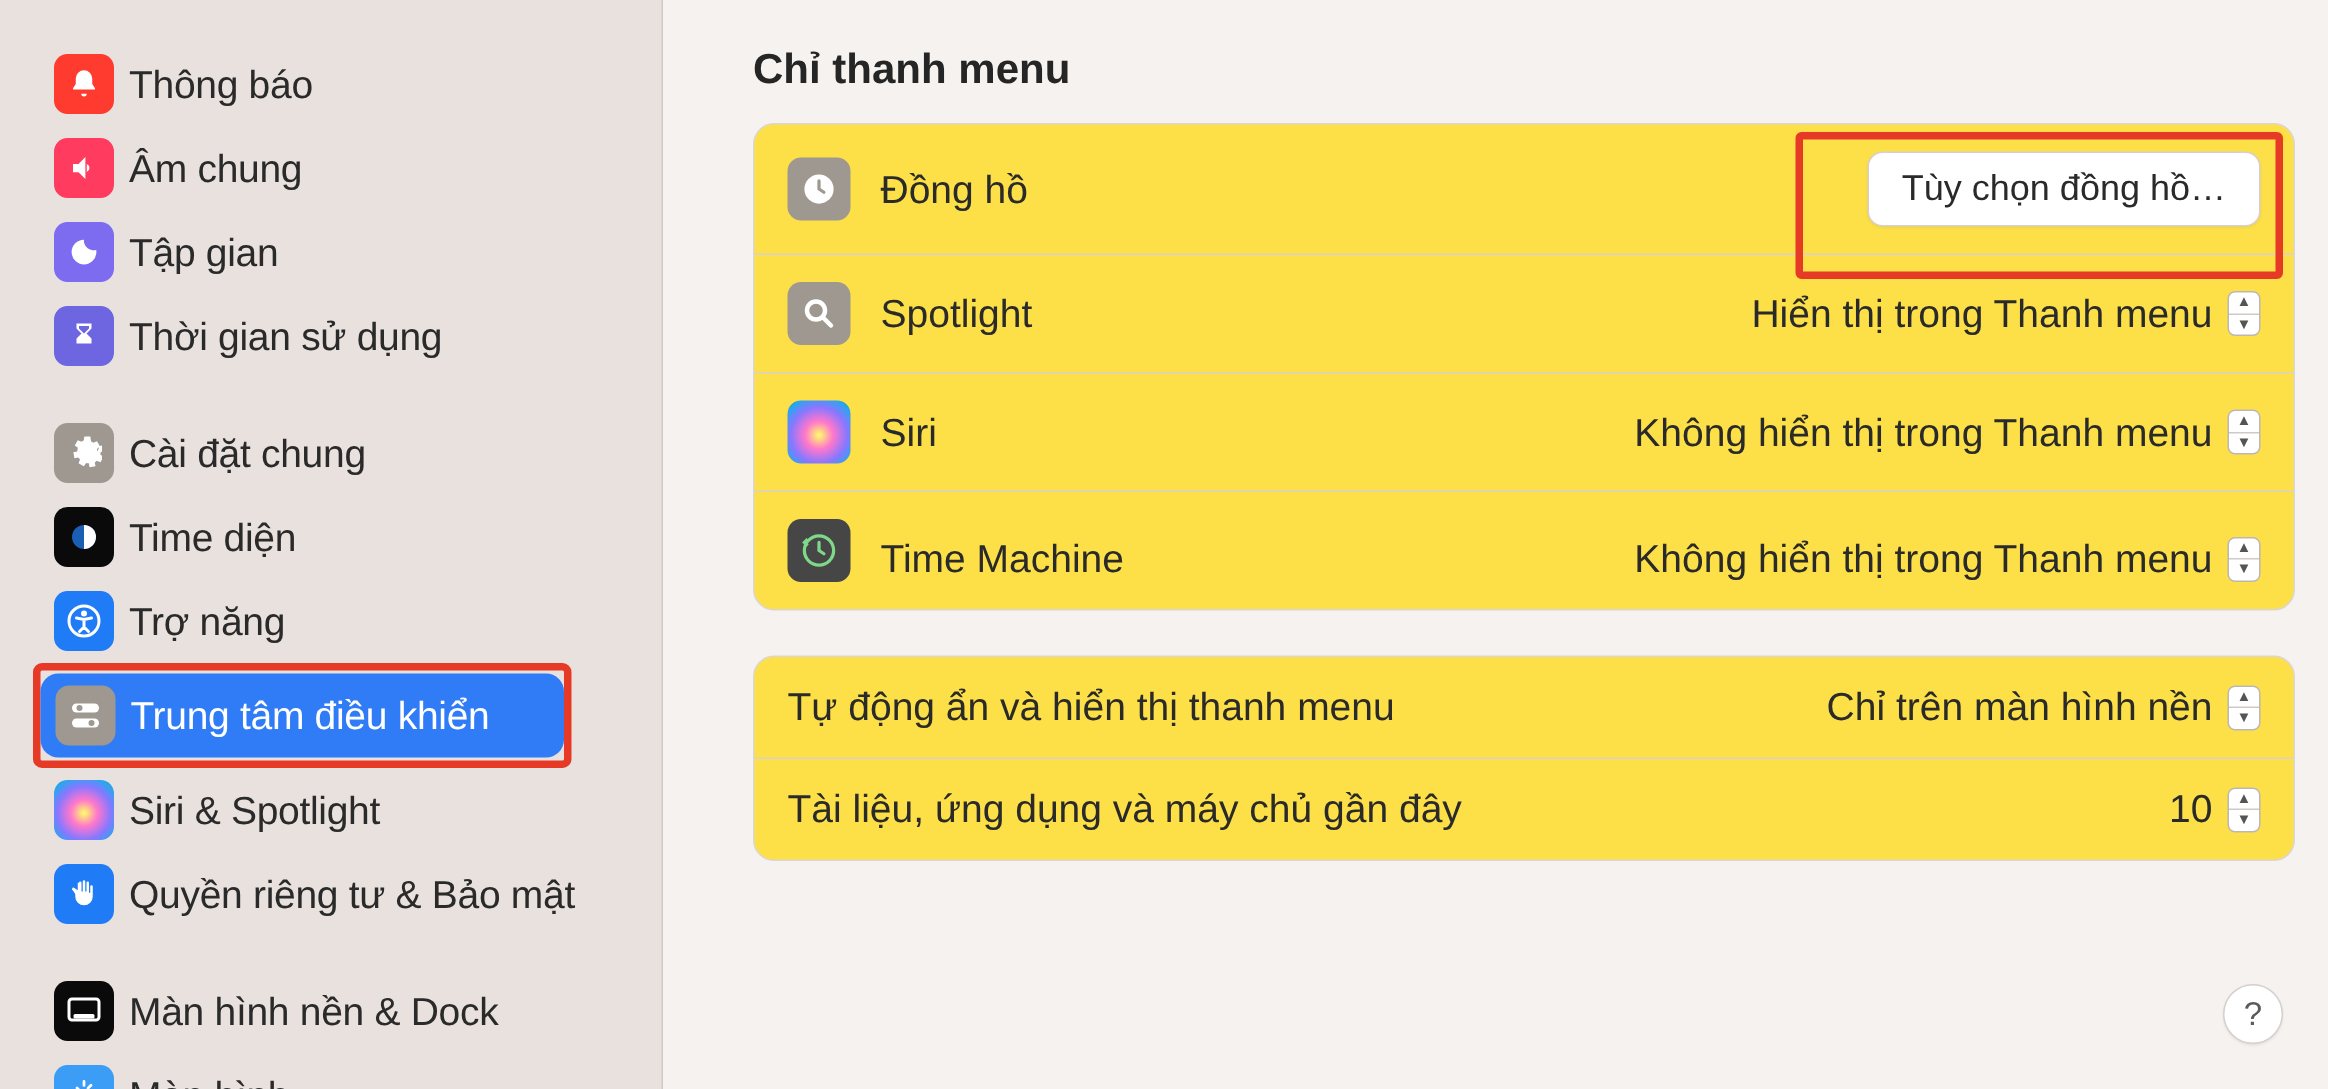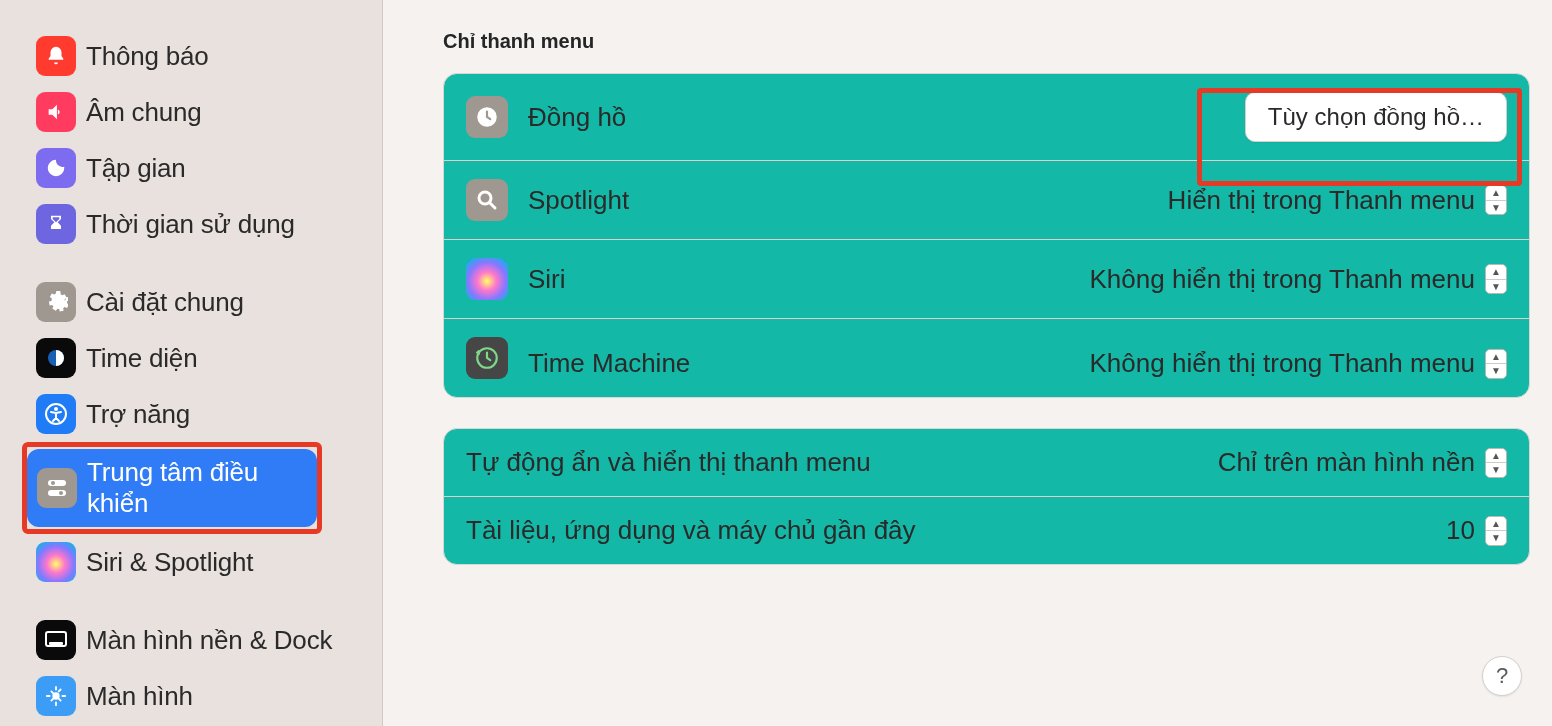--- a/index.html
+++ b/index.html
@@ -5,21 +5,21 @@
 * { margin: 0; padding: 0; box-sizing: border-box; }
 body {
   font-family: -apple-system, BlinkMacSystemFont, "Helvetica Neue", Arial, sans-serif;
   background: #f5f2f0;
   width: 1552px;
   height: 726px;
   overflow: hidden;
   display: flex;
 }
 .sidebar {
-  width: 383px;
+  width: 442px;
   background: #e8e1de;
   border-right: 1px solid #d0c9c6;
   padding-top: 28px;
   overflow: hidden;
 }
 .sidebar-item {
   display: flex;
   align-items: center;
   padding: 8px 22px 8px 36px;
   gap: 10px;
@@ -50,27 +50,27 @@
   padding: 2px 0;
 }
 .highlight-box-1 .sidebar-item { padding-left: 10px; }
 .highlight-box-1 .sidebar-item.selected { margin: 0 0 0 0; border-radius: 12px; }
 .main {
   flex: 1;
   padding: 30px 22px 20px 60px;
   position: relative;
 }
 .section-title {
-  font-size: 20px;
+  font-size: 28px;
   font-weight: 700;
   color: #252525;
   margin-bottom: 20px;
 }
 .panel {
-  background: #14b8a6;
+  background: #fde047;
   border: 1px solid #dcd6d3;
   border-radius: 14px;
   overflow: hidden;
   margin-bottom: 30px;
 }
 .panel-row {
   display: flex;
   align-items: center;
   padding: 18px 22px;
   gap: 20px;
@@ -221,20 +221,28 @@
       </span>
       <span class="sidebar-label">Trung tâm điều khiển</span>
     </div>
   </div>
 
   <div class="sidebar-item">
     <span class="sidebar-icon" style="background:radial-gradient(circle at 50% 55%,#ff6,#f7c 30%,#87f 60%,#2ae 85%,#123)">
     </span>
     <span class="sidebar-label">Siri &amp; Spotlight</span>
   </div>
+  <div class="sidebar-item">
+    <span class="sidebar-icon" style="background:#1f7cf6">
+      <svg width="20" height="22" viewBox="0 0 24 24" fill="#fff">
+          <path d="M8 3a1 1 0 0 1 2 0v7h1V2a1 1 0 0 1 2 0v8h1V3a1 1 0 0 1 2 0v8h1V6a1 1 0 0 1 2 0v8a7 7 0 0 1-14 0v-2l-2-3a1 1 0 0 1 1-2l3 2V3z"></path>
+        </svg>
+    </span>
+    <span class="sidebar-label">Quyền riêng tư &amp; Bảo mật</span>
+  </div>
 
   <div class="sidebar-section-gap"></div>
 
   <div class="sidebar-item">
     <span class="sidebar-icon" style="background:#0a0a0a">
       <svg width="24" height="20" viewBox="0 0 24 20" fill="#fff">
           <rect x="2" y="2" width="20" height="14" rx="2" fill="none" stroke="#fff" stroke-width="2"></rect>
           <rect x="5" y="12" width="14" height="3" rx="1" fill="#fff"></rect>
         </svg>
     </span>

